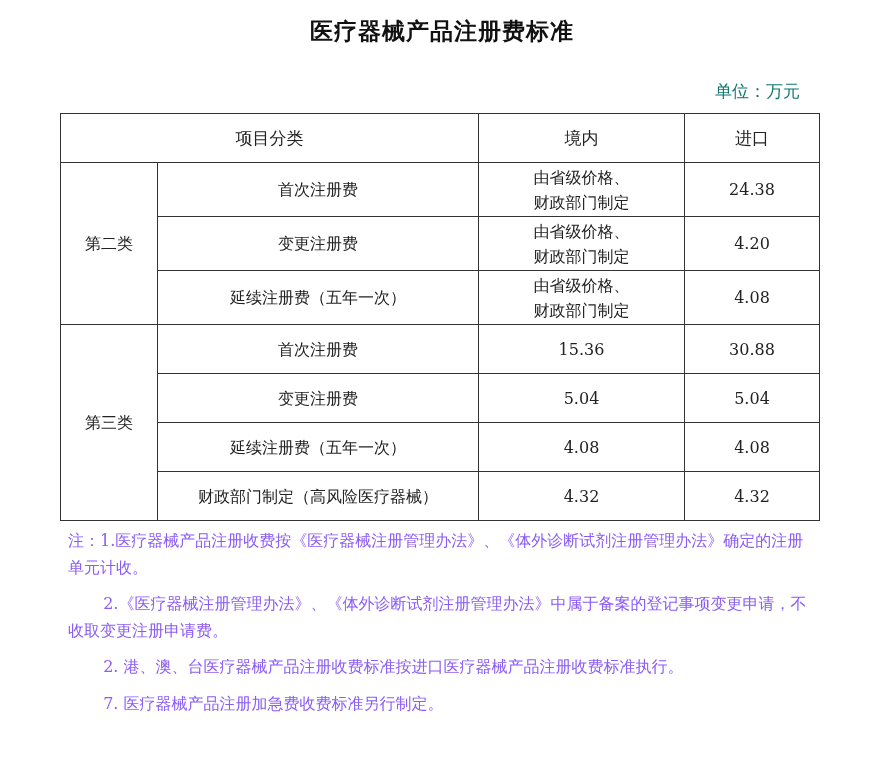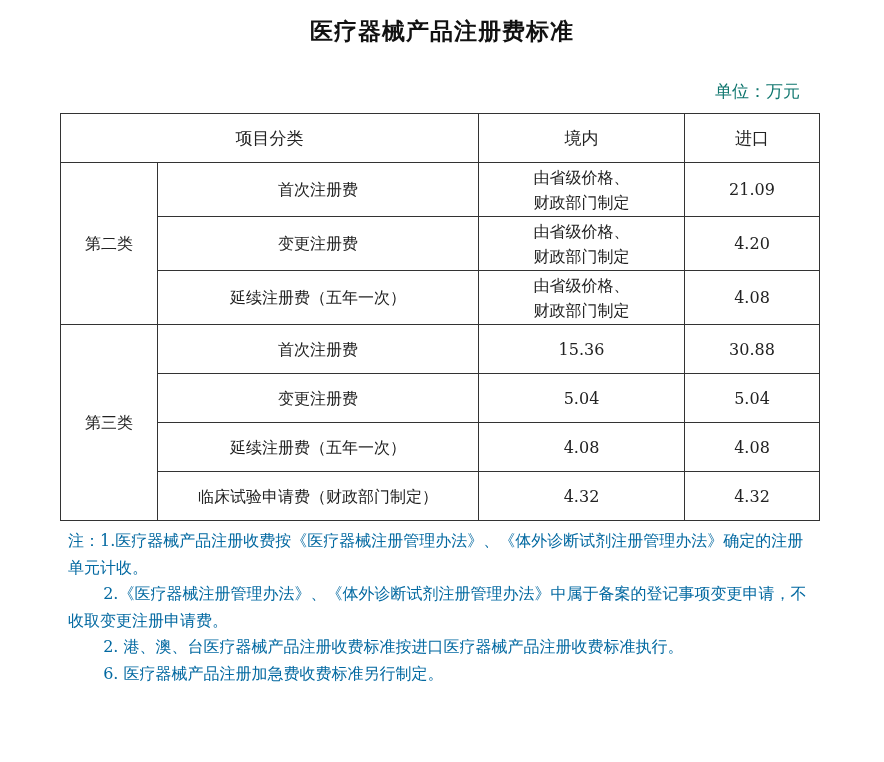--- a/index.html
+++ b/index.html
@@ -31,24 +31,24 @@
     padding: 0 4px;
     line-height: 25px;
   }
   table.fees tr.hdr td { height: 48px; font-size: 17px; }
   table.fees tr.r2 td { height: 53px; }
   table.fees tr.r3 td { height: 48px; }
   td.twoline { line-height: 26px; }
   td.twoline span { display: block; }
   .notes {
     position: absolute; left: 68px; top: 528px; width: 740px;
-    font-size: 16px; line-height: 26.5px; color: #0369a1;
+    font-size: 16px; line-height: 26.5px; color: #8b5cf6;
   }
   .notes p { margin: 0; }
-  .notes p.indent { text-indent: 2.2em; }
+  .notes p.indent { text-indent: 2.2em; margin-top: 10px; }
 </style>
 </head>
 <body>
 
 <div class="title">医疗器械产品注册费标准</div>
 <div class="unit">单位：万元</div>
 
 <table class="fees">
   <colgroup>
     <col style="width:97px">
@@ -63,21 +63,21 @@
     <td>进口</td>
   </tr>
 
   <tr class="r2">
     <td rowspan="3">第二类</td>
     <td>首次注册费</td>
     <td class="twoline">
       <span>由省级价格、</span>
       <span>财政部门制定</span>
     </td>
-    <td>21.09</td>
+    <td>24.38</td>
   </tr>
   <tr class="r2">
     <td>变更注册费</td>
     <td class="twoline">
       <span>由省级价格、</span>
       <span>财政部门制定</span>
     </td>
     <td>4.20</td>
   </tr>
   <tr class="r2">
@@ -99,25 +99,25 @@
     <td>变更注册费</td>
     <td>5.04</td>
     <td>5.04</td>
   </tr>
   <tr class="r3">
     <td>延续注册费（五年一次）</td>
     <td>4.08</td>
     <td>4.08</td>
   </tr>
   <tr class="r3">
-    <td>临床试验申请费（财政部门制定）</td>
+    <td>财政部门制定（高风险医疗器械）</td>
     <td>4.32</td>
     <td>4.32</td>
   </tr>
 </tbody>
   </table>
 
 <div class="notes">
   <p>注：1.医疗器械产品注册收费按《医疗器械注册管理办法》、《体外诊断试剂注册管理办法》确定的注册单元计收。</p>
   <p class="indent">2.《医疗器械注册管理办法》、《体外诊断试剂注册管理办法》中属于备案的登记事项变更申请，不收取变更注册申请费。</p>
   <p class="indent">2. 港、澳、台医疗器械产品注册收费标准按进口医疗器械产品注册收费标准执行。</p>
-  <p class="indent">6. 医疗器械产品注册加急费收费标准另行制定。</p>
+  <p class="indent">7. 医疗器械产品注册加急费收费标准另行制定。</p>
 </div>
 
 </body></html>

